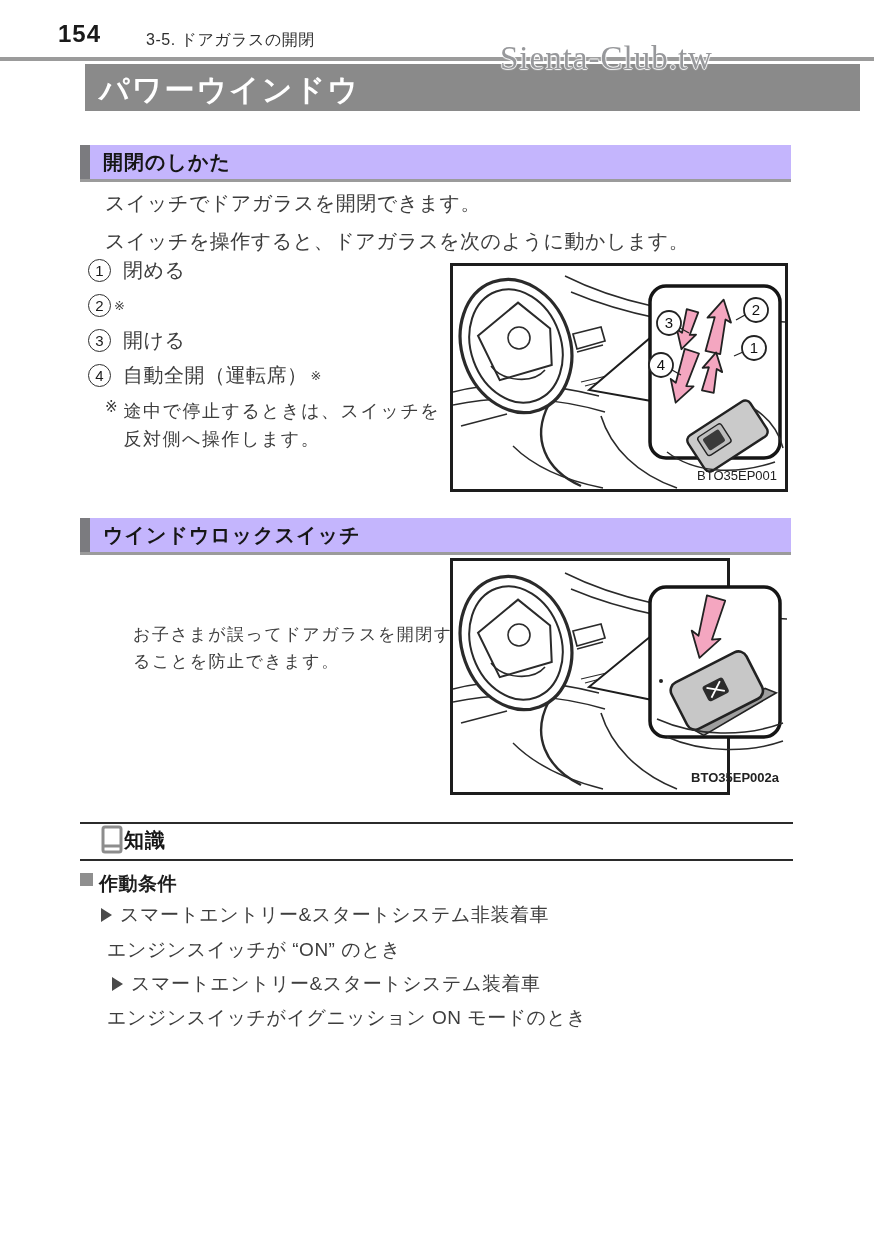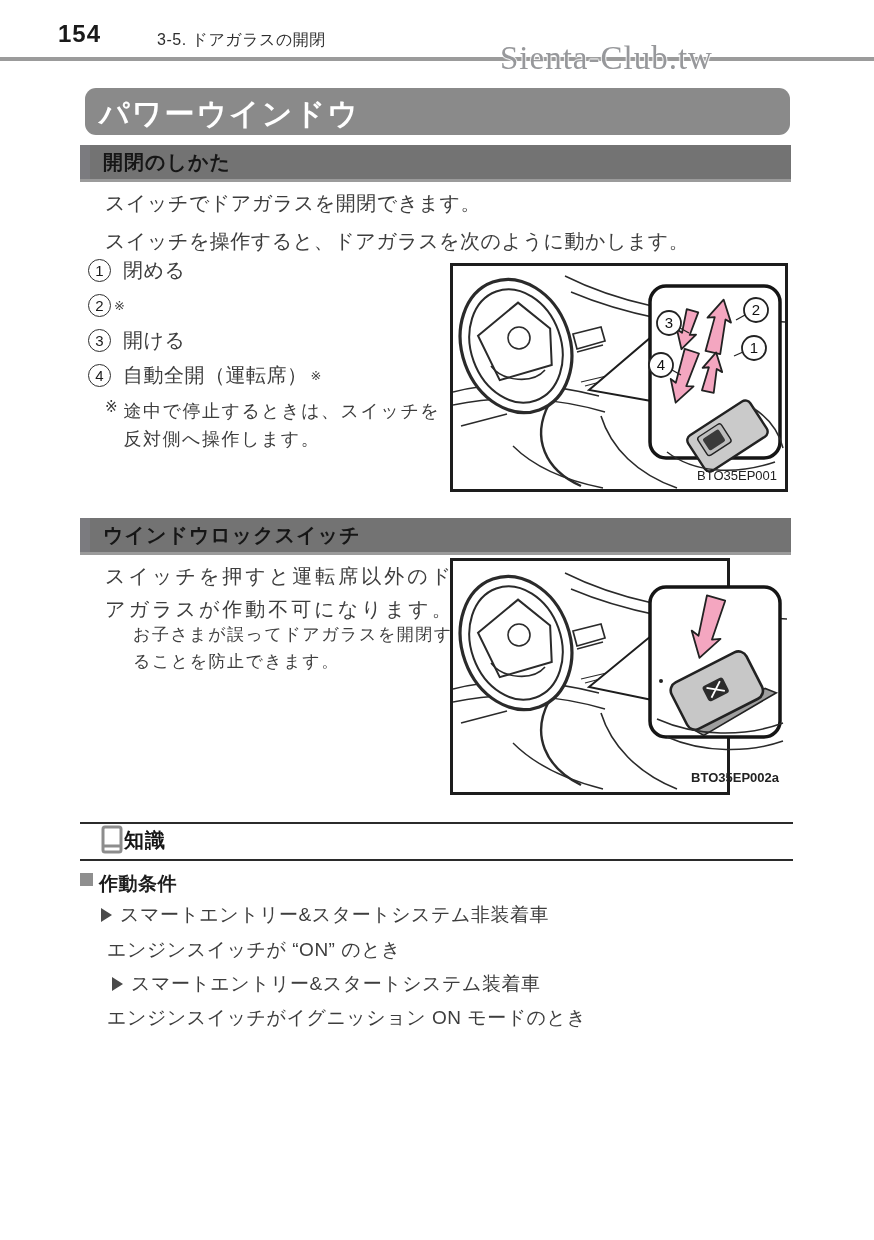--- a/index.html
+++ b/index.html
@@ -2,33 +2,33 @@
 <html><head>
 <meta charset="utf-8">
 <style>
   html,body{margin:0;padding:0;background:#fff;}
   #page{
     position:relative;width:874px;height:1240px;background:#fff;overflow:hidden;
     font-family:"Liberation Sans","DejaVu Sans",sans-serif;color:#3d3d3d;
   }
   
   .page-number{position:absolute;left:58px;top:20px;font-size:24px;font-weight:bold;color:#1a1a1a;letter-spacing:1px;}
-  .breadcrumb{position:absolute;left:157px;top:30px;font-size:16px;color:#2e2e2e;letter-spacing:0.5px;}
+  .breadcrumb{position:absolute;left:146px;top:30px;font-size:16px;color:#2e2e2e;letter-spacing:0.5px;}
   .top-rule{position:absolute;left:0;top:57px;width:874px;height:4px;background:#9b9b9b;}
   .watermark{
     position:absolute;left:500px;top:40px;z-index:5;
     font-family:"Liberation Serif","DejaVu Serif",serif;
     font-size:33px;color:#97989b;letter-spacing:1px;
     text-shadow:0 1px 1px rgba(255,255,255,.95),0 -1px 1px rgba(255,255,255,.95),1px 0 1px rgba(255,255,255,.9),-1px 0 1px rgba(255,255,255,.9);
   }
   
-  .banner{position:absolute;left:85px;top:88px;width:705px;height:47px;background:#8a8a8a;z-index:1;border-radius:11px;}
+  .banner{position:absolute;left:85px;top:64px;width:775px;height:47px;background:#8a8a8a;z-index:1;}
   .banner .t{margin:6px 0 0 14px;font-size:30px;font-weight:bold;color:#ffffff;letter-spacing:2px;}
   
-  .secbar{position:absolute;left:80px;width:711px;height:34px;background:#737373;border-bottom:3px solid #9b9b9b;}
+  .secbar{position:absolute;left:80px;width:711px;height:34px;background:#c4b5fd;border-bottom:3px solid #9b9b9b;}
   .secbar .block{position:absolute;left:0;top:0;width:10px;height:34px;background:#7b7b7f;}
   .secbar .t{margin:4px 0 0 23px;font-size:20px;font-weight:bold;color:#161616;letter-spacing:1px;}
   
   .para{position:absolute;font-size:20px;color:#3d3d3d;letter-spacing:0.5px;line-height:32px;white-space:nowrap;}
   .para-wrap{position:absolute;font-size:20px;color:#3d3d3d;letter-spacing:3px;line-height:33px;}
   .subnote{position:absolute;font-size:17px;color:#3d3d3d;letter-spacing:1.5px;line-height:27px;}
   
   .numlist{position:absolute;left:88px;top:258px;}
   .numrow{display:flex;align-items:center;height:24px;margin-bottom:11px;}
   .circ{flex:0 0 auto;width:23px;height:23px;border:1.8px solid #2e2e2e;border-radius:50%;
@@ -168,21 +168,20 @@
       </g>
       <text x="324" y="214" text-anchor="end" font-size="13" fill="#222">BTO35EP001</text>
     </svg>
   </div>
 
   <div class="secbar" style="top:518px;">
     <div class="block"></div>
     <div class="t">ウインドウロックスイッチ</div>
   </div>
 
-  <div class="para-wrap" style="left:105px;top:560px;width:352px;">スイッチを押すと運転席以外のドアガラスが作動不可になります。</div>
   <div class="subnote" style="left:133px;top:621px;width:325px;">お子さまが誤ってドアガラスを開閉することを防止できます。</div>
 
   <div class="figure" id="fig2">
     <svg viewBox="0 0 334 231" width="334" height="231">
       <g stroke="#2a2a2a" fill="none" stroke-width="1.4">
         <path d="M112,12 C160,36 220,52 334,58"></path>
         <path d="M118,28 C170,50 240,64 320,68"></path>
         <path d="M120,70 l28,-7 l4,14 l-28,8 z" fill="#fff" stroke-width="1.7"></path>
         <path d="M124,88 l26,-7"></path>
         <path d="M0,128 C46,116 100,120 146,132"></path>

